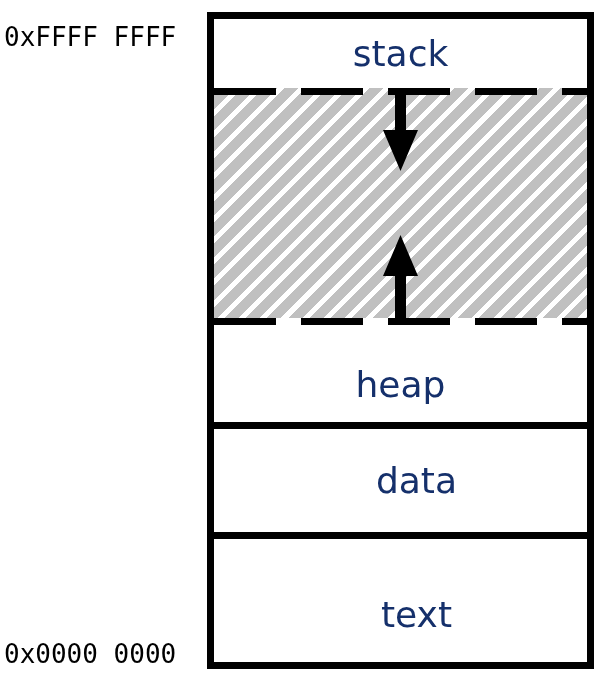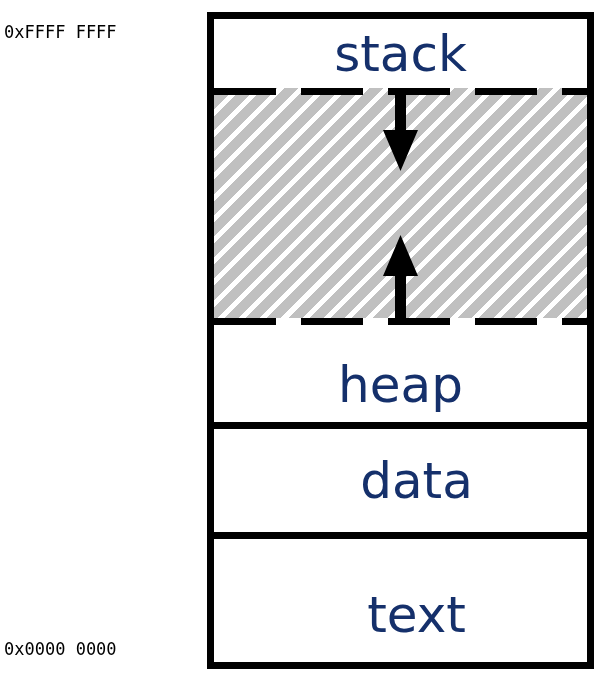--- a/index.html
+++ b/index.html
@@ -19,21 +19,21 @@
     position: absolute;
     left: 0; top: 0;
     width: 608px;
     height: 680px;
   }
 
   
   .addr-label {
     position: absolute;
     font-family: "DejaVu Sans Mono", monospace;
-    font-size: 17px;
+    font-size: 26px;
     letter-spacing: 0px;
     color: #000000;
     white-space: pre;
     line-height: 1;
   }
   #addr-top  { left: 4px;  top: 24px; }
   #addr-bot  { left: 4px;  top: 641px; text-align: center; }
 
   
   #memory-box {
@@ -54,21 +54,21 @@
     width: 373px;   
     box-sizing: border-box;
     display: flex;
     align-items: center;
     justify-content: center;
   }
 
   .region-label {
     color: #15306b;
     font-family: "DejaVu Sans", sans-serif;
-    font-size: 50px;
+    font-size: 36px;
     line-height: 1;
     font-weight: 400;
     white-space: pre;
     user-select: none;
   }
 
   
   #region-stack { top: 0px;   height: 69px; }
   
   #region-gap   { top: 69px;  height: 230px; }

